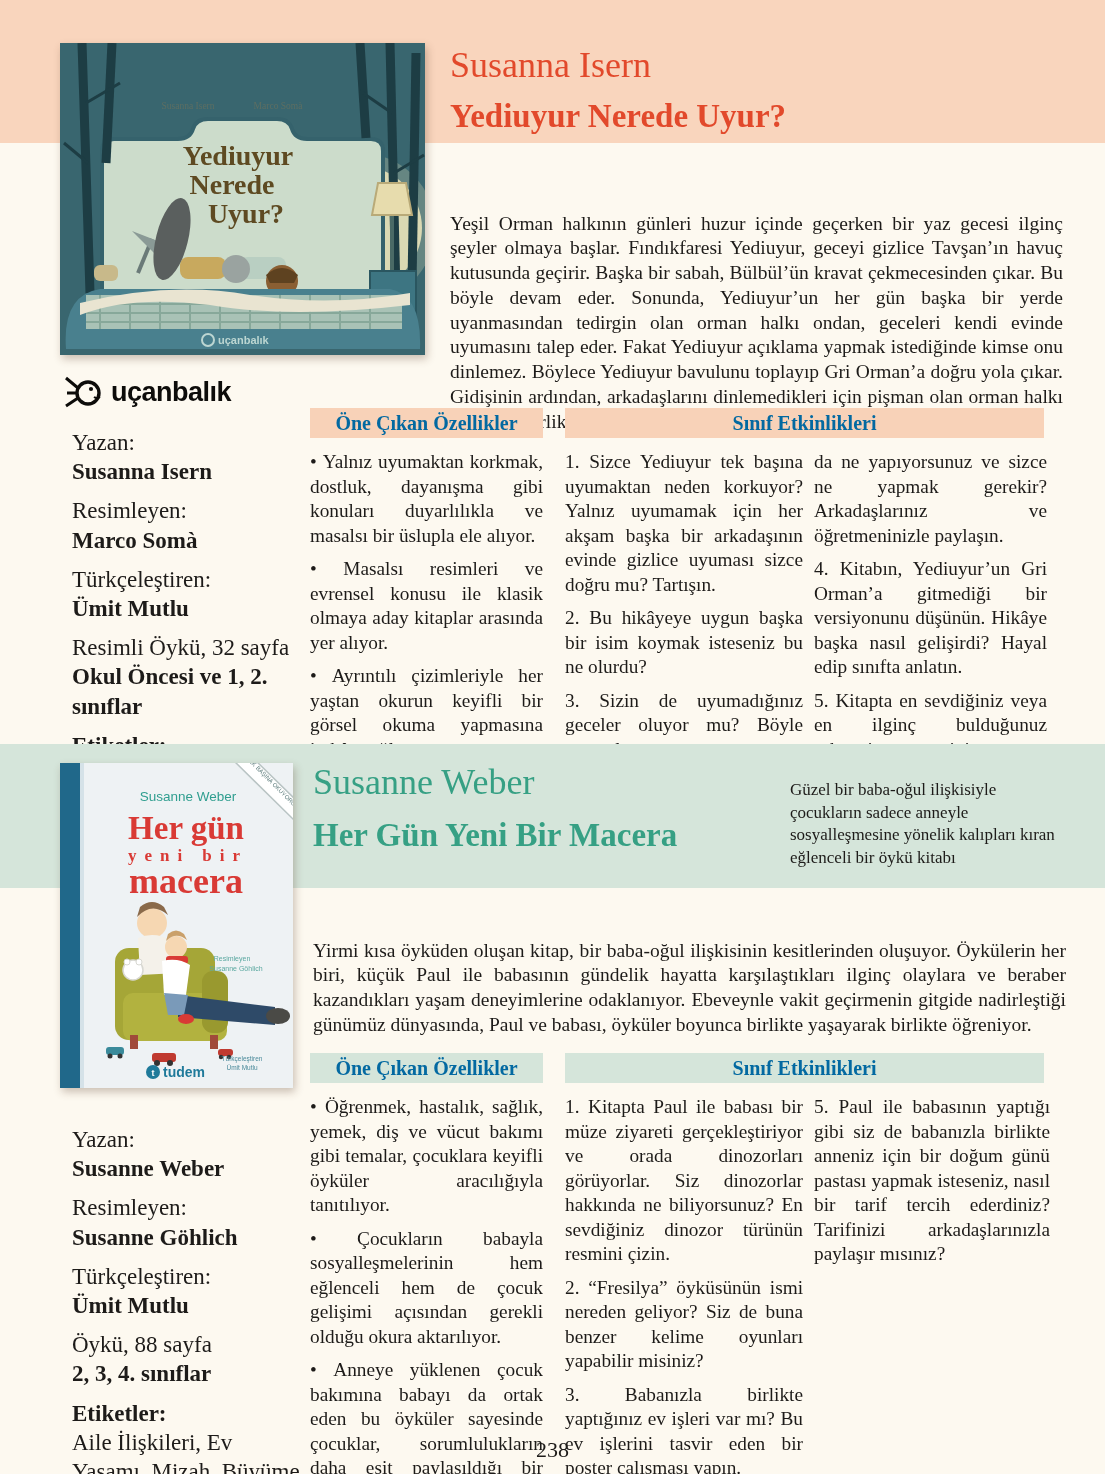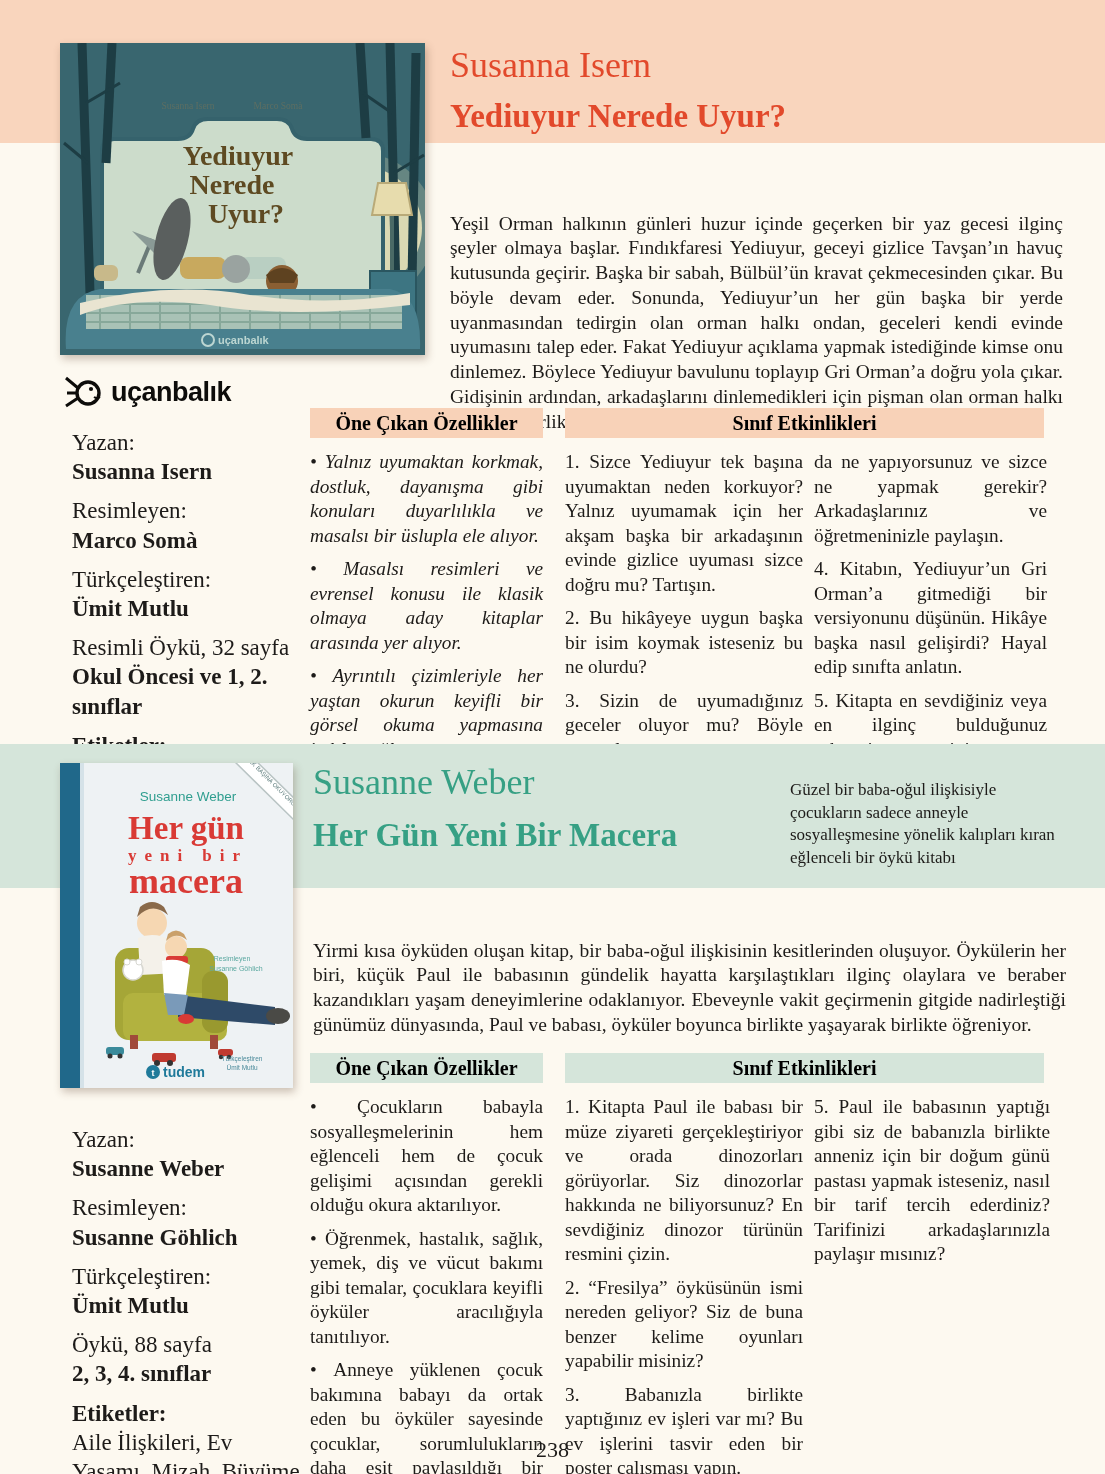--- a/index.html
+++ b/index.html
@@ -37,31 +37,31 @@
   .logo-text{font-family:"Liberation Sans","DejaVu Sans",sans-serif;font-weight:bold;font-size:27px;color:#0d0c0a;letter-spacing:-0.5px;}
 
   .meta{position:absolute;width:232px;font-size:23px;line-height:1.27;}
   .meta1{left:72px;top:428px;}
   .meta2{left:72px;top:1125px;}
   .meta p{margin:0;}
   .meta .mt{margin-top:10px;}
   .m-bold{font-weight:bold;}
 
   .bar{position:absolute;height:30px;display:flex;align-items:center;justify-content:center;
-       font-size:20px;font-weight:bold;color:#000000;}
+       font-size:20px;font-weight:bold;color:#0369a1;}
   .bar-peach{background:#f8d2b8;}
   .bar-green{background:#d5e5da;}
   .bar-f1{left:310px;top:408px;width:233px;}
   .bar-a1{left:565px;top:408px;width:479px;}
   .bar-f2{left:310px;top:1053px;width:233px;}
   .bar-a2{left:565px;top:1053px;width:479px;}
 
   .col{position:absolute;text-align:justify;font-size:19.3px;line-height:1.27;}
   .col p{margin:0 0 9px 0;}
-  .col-f1{left:310px;top:450px;width:233px;font-style:italic;}
+  .col-f1{left:310px;top:450px;width:233px;}
   .col-a1a{left:565px;top:450px;width:238px;}
   .col-a1b{left:814px;top:450px;width:233px;}
   .col-f2{left:310px;top:1095px;width:233px;}
   .col-a2a{left:565px;top:1095px;width:238px;}
   .col-a2b{left:814px;top:1095px;width:236px;}
 
   .bullet::before{content:"\2022\00a0";}
 
   .pagenum{position:absolute;left:0;top:1437px;width:1105px;text-align:center;font-size:22px;}
 </style>
@@ -269,22 +269,22 @@
     <p class="m-label mt">Türkçeleştiren:</p>
     <p class="m-bold">Ümit Mutlu</p>
     <p class="mt">Öykü, 88 sayfa</p>
     <p class="m-bold">2, 3, 4. sınıflar</p>
     <p class="m-bold mt">Etiketler:</p>
     <p>Aile İlişkileri, Ev Yaşamı, Mizah, Büyüme ve Olgunlaşma, Sağlıklı Yaşamı</p>
   </div>
 
   <div class="bar bar-green bar-f2">Öne Çıkan Özellikler</div>
   <div class="col col-f2">
+    <p class="bullet">Öğrenmek, hastalık, sağlık, yemek, diş ve vücut bakımı gibi temalar, çocuklara keyifli öyküler aracılığıyla tanıtılıyor.</p>
     <p class="bullet">Çocukların babayla sosyalleşmelerinin hem eğlenceli hem de çocuk gelişimi açısından gerekli olduğu okura aktarılıyor.</p>
-    <p class="bullet">Öğrenmek, hastalık, sağlık, yemek, diş ve vücut bakımı gibi temalar, çocuklara keyifli öyküler aracılığıyla tanıtılıyor.</p>
     <p class="bullet">Anneye yüklenen çocuk bakımına babayı da ortak eden bu öyküler sayesinde çocuklar, sorumlulukların daha eşit paylaşıldığı bir dünyayı hayal edebiliyor.</p>
   </div>
 
   <div class="bar bar-green bar-a2">Sınıf Etkinlikleri</div>
   <div class="col col-a2a">
     <p>1. Kitapta Paul ile babası bir müze ziyareti gerçekleştiriyor ve orada dinozorları görüyorlar. Siz dinozorlar hakkında ne biliyorsunuz? En sevdiğiniz dinozor türünün resmini çizin.</p>
     <p>2. “Fresilya” öyküsünün ismi nereden geliyor? Siz de buna benzer kelime oyunları yapabilir misiniz?</p>
     <p>3. Babanızla birlikte yaptığınız ev işleri var mı? Bu ev işlerini tasvir eden bir poster çalışması yapın.</p>
   </div>
   <div class="col col-a2b">

